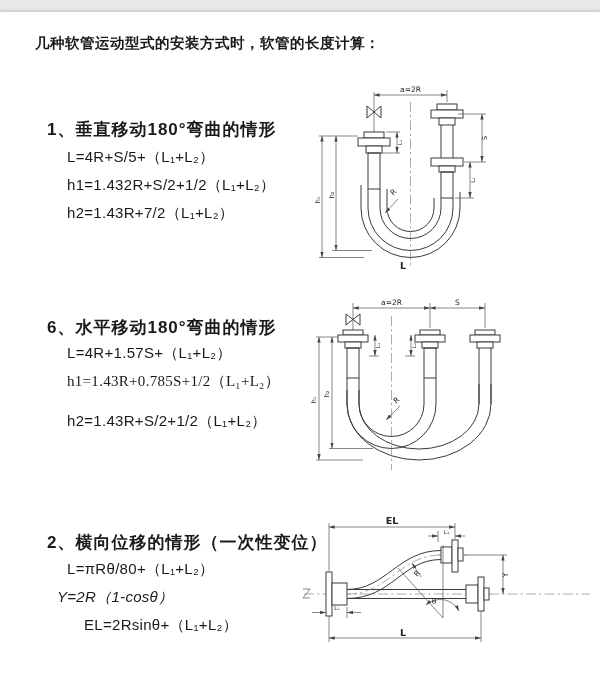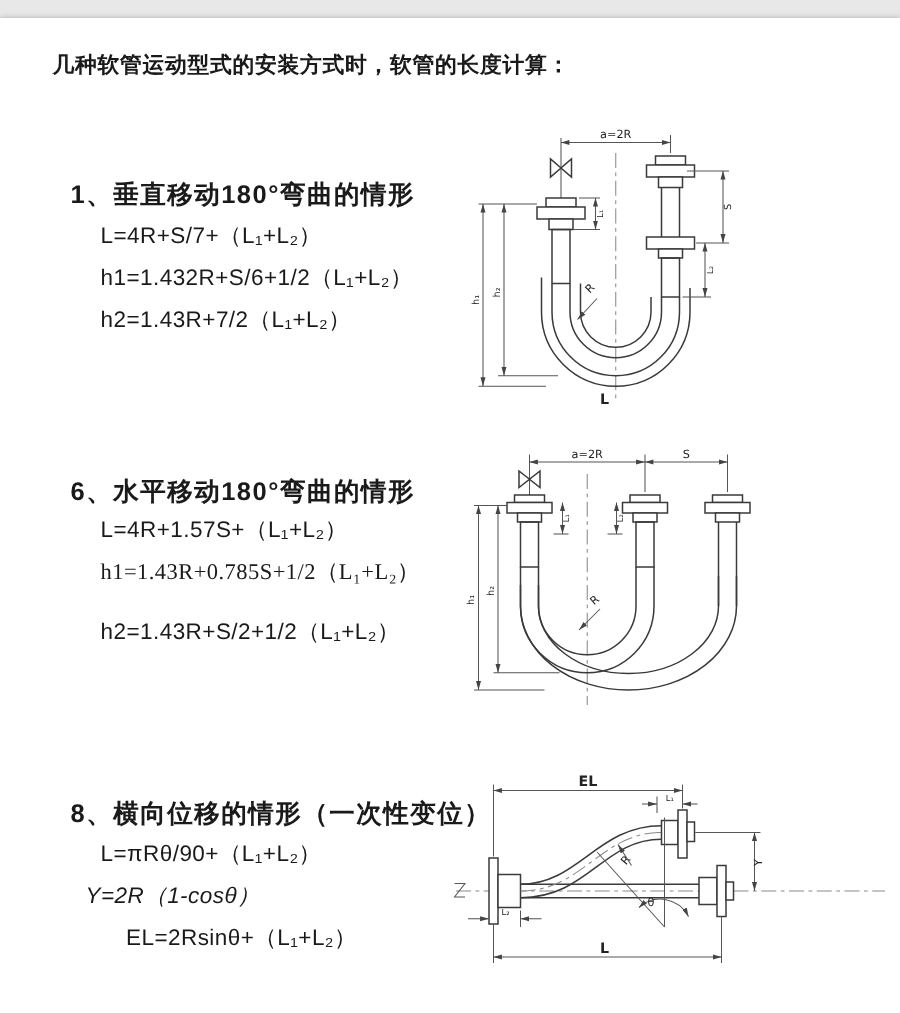--- a/index.html
+++ b/index.html
@@ -25,22 +25,22 @@
 </style>
 </head>
 <body>
 
 <div class="page">
 
   <div class="abs title" style="left:35px;top:22px;">几种软管运动型式的安装方式时，软管的长度计算：</div>
 
   <div>
     <div class="abs sec-heading" style="left:47px;top:106px;">1、垂直移动180°弯曲的情形</div>
-    <div class="abs formula" style="left:67px;top:136px;">L=4R+S/7+（L₁+L₂）</div>
-    <div class="abs formula" style="left:67px;top:164px;">h1=1.432R+S/6+1/2（L₁+L₂）</div>
+    <div class="abs formula" style="left:67px;top:136px;">L=4R+S/5+（L₁+L₂）</div>
+    <div class="abs formula" style="left:67px;top:164px;">h1=1.432R+S/2+1/2（L₁+L₂）</div>
     <div class="abs formula" style="left:67px;top:192px;">h2=1.43R+7/2（L₁+L₂）</div>
   </div>
 
   <svg style="left:312px;top:68px;" width="210" height="192" viewBox="0 0 210 192">
     <defs>
       <pattern id="hx1" width="4" height="4" patternUnits="userSpaceOnUse">
         <path d="M0,4 L4,0 M0,0 L4,4" stroke="#777" stroke-width="0.5"></path>
       </pattern>
       <marker id="m1e" markerWidth="10" markerHeight="8" refX="8.5" refY="3" orient="auto">
         <path d="M0,0.6 L8.5,3 L0,5.4 Z" fill="#444"></path>
@@ -215,22 +215,22 @@
       <text class="t5" transform="translate(112.5,53.5) rotate(-90)" text-anchor="middle">L₂</text>
     </g>
 
     <g>
       <text class="t7" transform="translate(95,110) rotate(-40)" text-anchor="middle">R</text>
       <line class="dim" x1="97" y1="114" x2="83" y2="128" marker-end="url(#m2e)"></line>
     </g>
   </svg>
 
   <div>
-    <div class="abs sec-heading" style="left:47px;top:519px;">8、横向位移的情形（一次性变位）</div>
-    <div class="abs formula" style="left:67px;top:548px;">L=πRθ/90+（L₁+L₂）</div>
+    <div class="abs sec-heading" style="left:47px;top:519px;">2、横向位移的情形（一次性变位）</div>
+    <div class="abs formula" style="left:67px;top:548px;">L=πRθ/80+（L₁+L₂）</div>
     <div class="abs formula" style="left:57px;top:576px;font-style:italic;">Y=2R（1-cosθ）</div>
     <div class="abs formula" style="left:84px;top:604px;">EL=2Rsinθ+（L₁+L₂）</div>
   </div>
 
   <svg style="left:298px;top:503px;" width="300" height="145" viewBox="0 0 300 145">
     <defs>
       <marker id="m3e" markerWidth="10" markerHeight="8" refX="8.5" refY="3" orient="auto">
         <path d="M0,0.6 L8.5,3 L0,5.4 Z" fill="#444"></path>
       </marker>
       <marker id="m3s" markerWidth="10" markerHeight="8" refX="0.5" refY="3" orient="auto">

